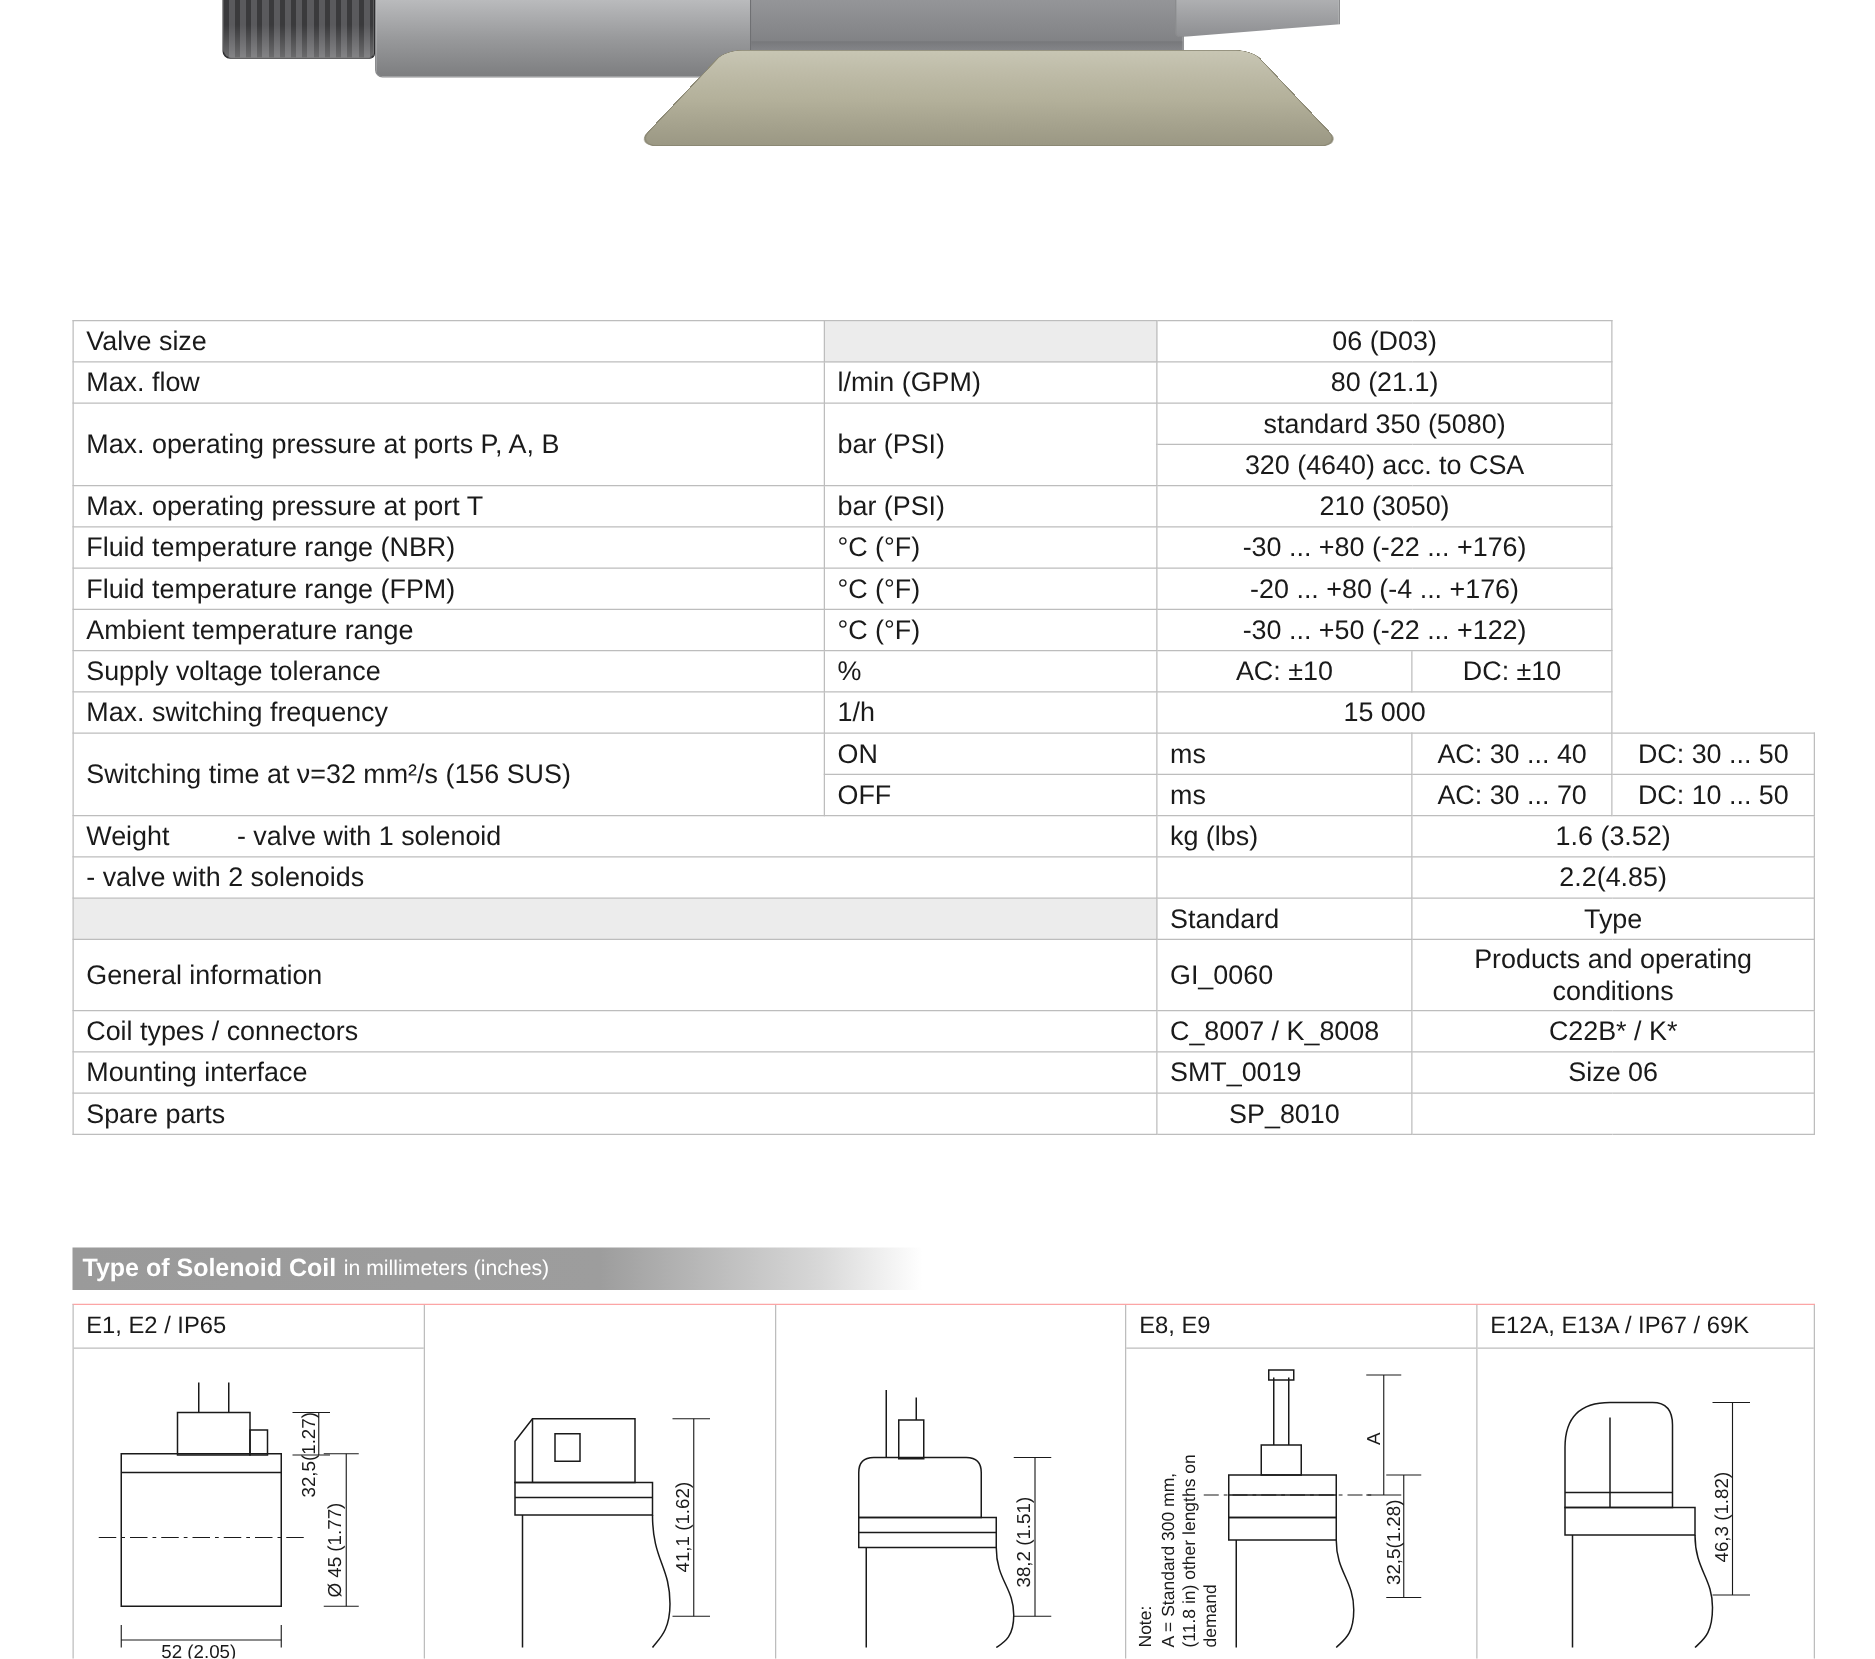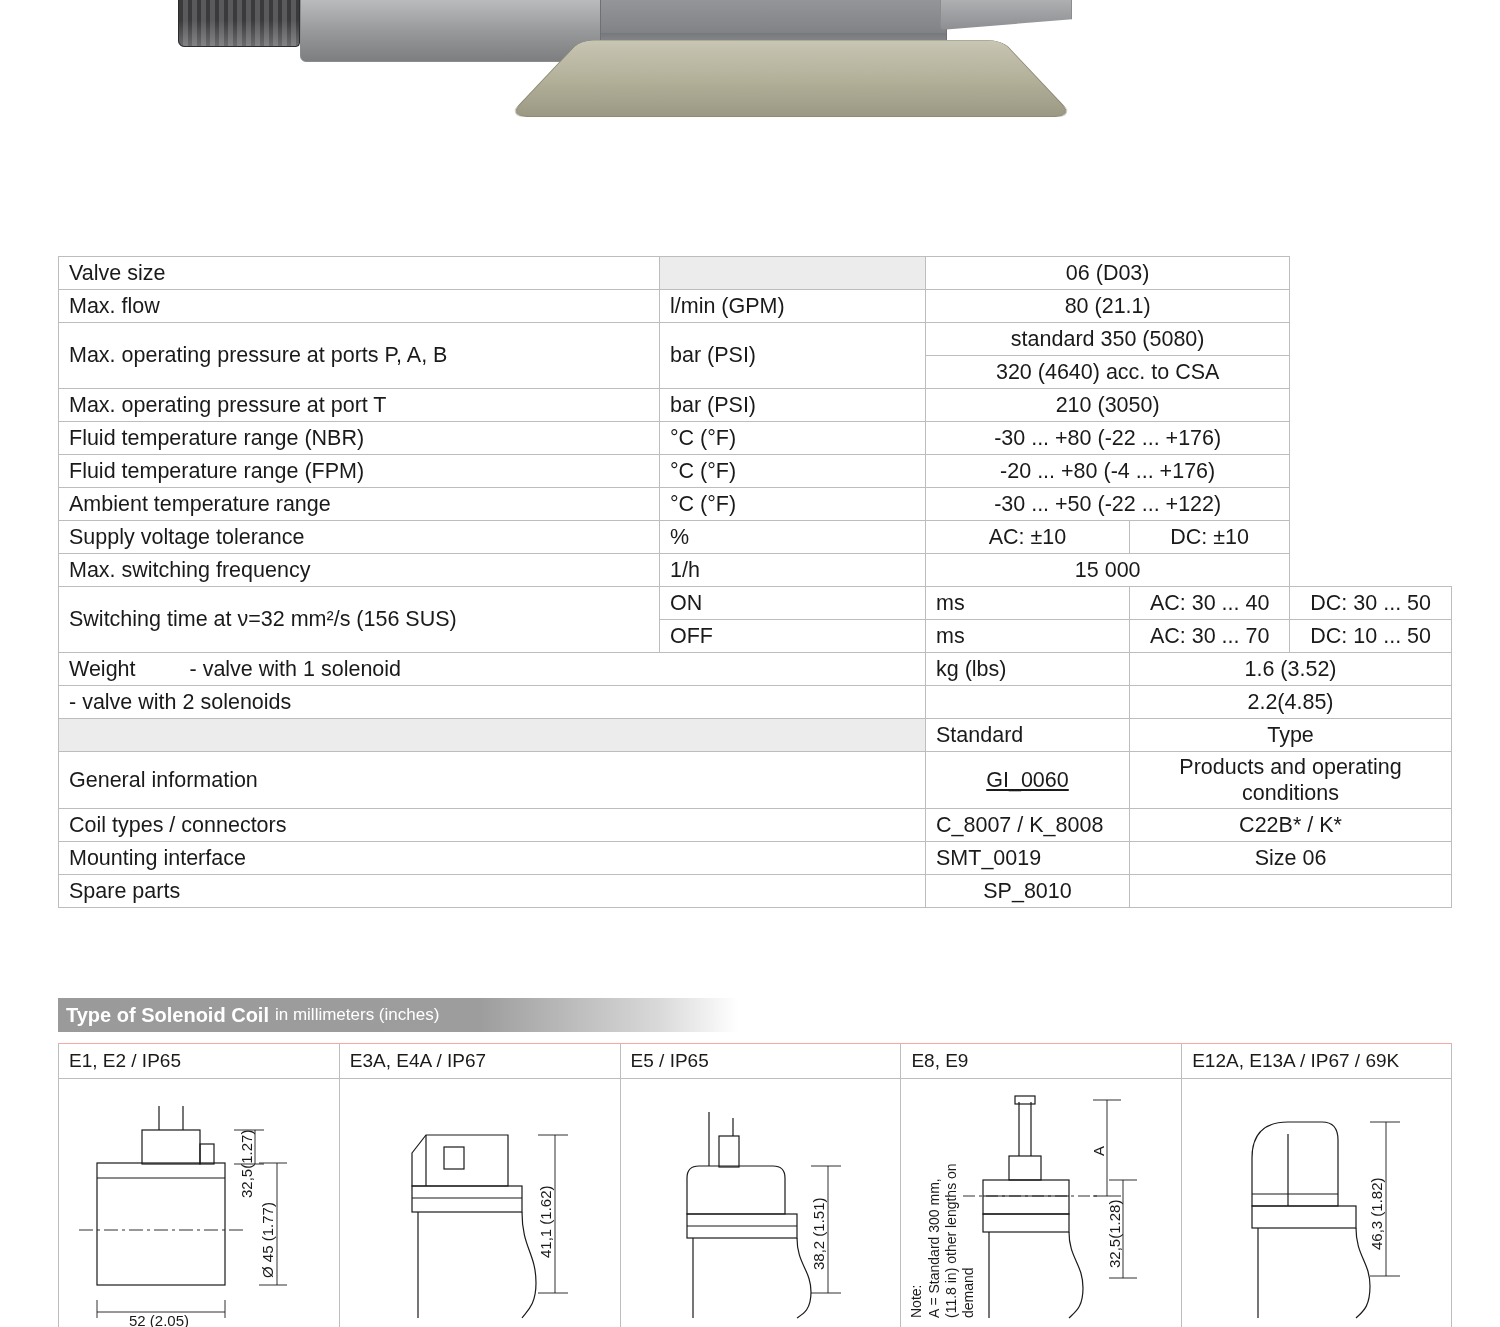--- a/index.html
+++ b/index.html
@@ -279,21 +279,21 @@
     </tr>
 
     <tr>
       <td class="col-label shaded" colspan="2"></td>
       <td class="col-val" style="text-align:left;">Standard</td>
       <td class="col-val" colspan="2">Type</td>
     </tr>
 
     <tr>
       <td class="col-label" colspan="2">General information</td>
-      <td class="col-val" style="text-align:center;text-decoration:underline;">GI_0060</td>
+      <td class="col-val" style="text-align:left;">GI_0060</td>
       <td class="col-val" colspan="2">Products and operating conditions</td>
     </tr>
     <tr>
       <td class="col-label" colspan="2">Coil types / connectors</td>
       <td class="col-val" style="text-align:left;">C_8007 / K_8008</td>
       <td class="col-val" colspan="2">C22B* / K*</td>
     </tr>
     <tr>
       <td class="col-label" colspan="2">Mounting interface</td>
       <td class="col-val" style="text-align:left;">SMT_0019</td>
@@ -339,21 +339,20 @@
           <line x1="38" y1="234" x2="166" y2="234"></line>
         </g>
         <text class="dim-text" transform="translate(193,120) rotate(-90)">32,5(1.27)</text>
         <text class="dim-text" transform="translate(214,200) rotate(-90)">Ø 45 (1.77)</text>
         <text class="dim-text" x="70" y="248">52 (2.05)</text>
       </svg>
     </div>
   </div>
 
   <div class="coil-cell" style="width:281px;">
-    <div class="hdr">E3A, E4A / IP67</div>
     <div class="coil-art">
       <svg width="281" height="250" viewBox="0 0 281 250">
         <g fill="none" stroke="#1a1a1a" stroke-width="1.2">
           <path d="M72,75 L86,57 L168,57 L168,108 L72,108 Z"></path>
           <rect x="104" y="69" width="20" height="22"></rect>
           <rect x="72" y="108" width="110" height="26"></rect>
           <path d="M78,134 L78,240"></path>
           <path d="M182,134 C182,170 196,175 196,205 C196,228 186,234 182,240"></path>
           <line x1="72" y1="120" x2="182" y2="120"></line>
           <line x1="86" y1="57" x2="86" y2="108"></line>
@@ -362,21 +361,20 @@
           <line x1="215" y1="57" x2="215" y2="215"></line>
           <line x1="198" y1="57" x2="228" y2="57"></line>
           <line x1="198" y1="215" x2="228" y2="215"></line>
         </g>
         <text class="dim-text" transform="translate(211,180) rotate(-90)">41,1 (1.62)</text>
       </svg>
     </div>
   </div>
 
   <div class="coil-cell" style="width:281px;">
-    <div class="hdr">E5 / IP65</div>
     <div class="coil-art">
       <svg width="281" height="250" viewBox="0 0 281 250">
         <g fill="none" stroke="#1a1a1a" stroke-width="1.2">
           <path d="M66,100 Q66,88 78,88 L152,88 Q164,88 164,100 L164,136 L66,136 Z"></path>
           <rect x="98" y="58" width="20" height="31"></rect>
           <line x1="88" y1="34" x2="88" y2="88"></line>
           <line x1="112" y1="40" x2="112" y2="58"></line>
           <rect x="66" y="136" width="110" height="24"></rect>
           <path d="M72,160 L72,240"></path>
           <path d="M176,160 C176,186 190,192 190,214 C190,232 182,236 176,240"></path>

